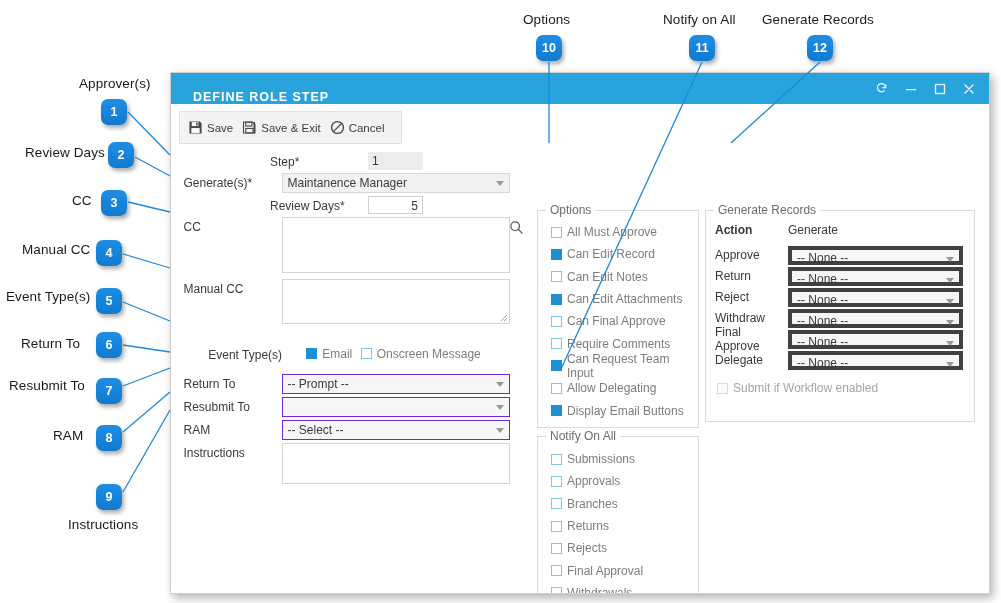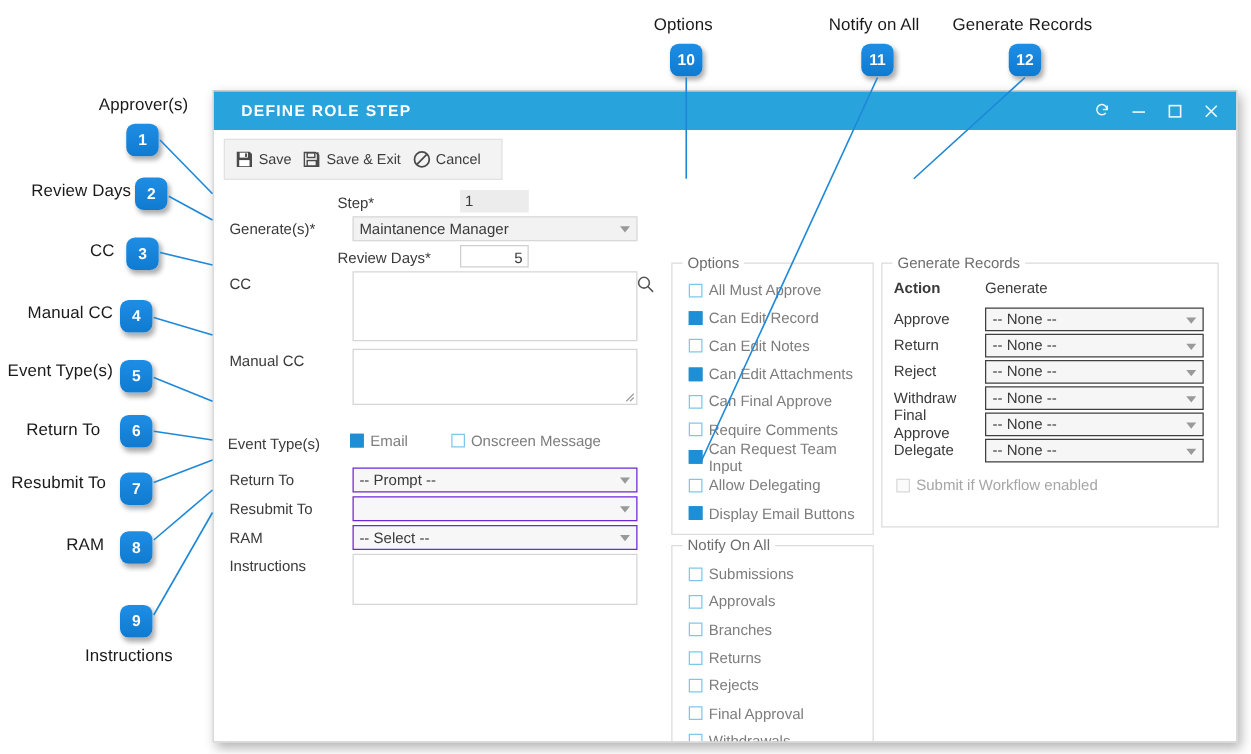--- a/index.html
+++ b/index.html
@@ -59,21 +59,21 @@
     background: #ffffff;
     border: 1px solid #cfcfcf;
     box-shadow: 3px 4px 9px rgba(0,0,0,0.30);
     z-index: 10;
     overflow: hidden;
   }
   #titlebar {
     height: 31px;
     background: #29a3dc;
     display: flex;
-    align-items: center;
+    align-items: flex-end;
     position: relative;
   }
   #title-text {
     color: #ffffff;
     font-size: 12.5px;
     font-weight: bold;
     letter-spacing: 1.0px;
     margin-left: 22px;
     font-family: "Liberation Sans", sans-serif;
   }
@@ -225,21 +225,21 @@
     box-sizing: border-box;
     vertical-align: -1px;
     margin-right: 5px;
   }
   .chk-on   { background: #1e8fd5; border: 1px solid #1e8fd5; }
   .chk-off  { background: #ffffff; border: 1.5px solid #7fc7ea; }
   .chk-dis  { background: #fbfbfb; border: 1px solid #d9d9d9; }
   .chk-label { font-size: 12px; color: #7d7d7d; font-family: "Liberation Sans", sans-serif; }
 
   .evt-row { padding-top: 2px; }
-  .evt-item { display: inline-flex; align-items: center; margin-right: 30px; }
+  .evt-item { display: inline-flex; align-items: center; margin-right: 4px; }
 
   
   .groupbox {
     position: absolute;
     border: 1px solid #dcdcdc;
     box-sizing: border-box;
   }
   .gb-legend {
     position: absolute;
     top: -8px;
@@ -277,21 +277,21 @@
   .gr-row .c1 {
     width: 73px;
     font-size: 12px;
     color: #3a3a3a;
   }
   .gr-sel {
     width: 175px;
     height: 19px;
     box-sizing: border-box;
     background: #f6f6f6;
-    border: 1px solid #404040;
+    border: 4px solid #404040;
     font-size: 12px;
     color: #3a3a3a;
     padding: 0 18px 0 5px;
     line-height: 17px;
     position: relative;
   }
   .gr-sel .arrow {
     position: absolute;
     right: 5px; top: 7px;
     width: 0; height: 0;

